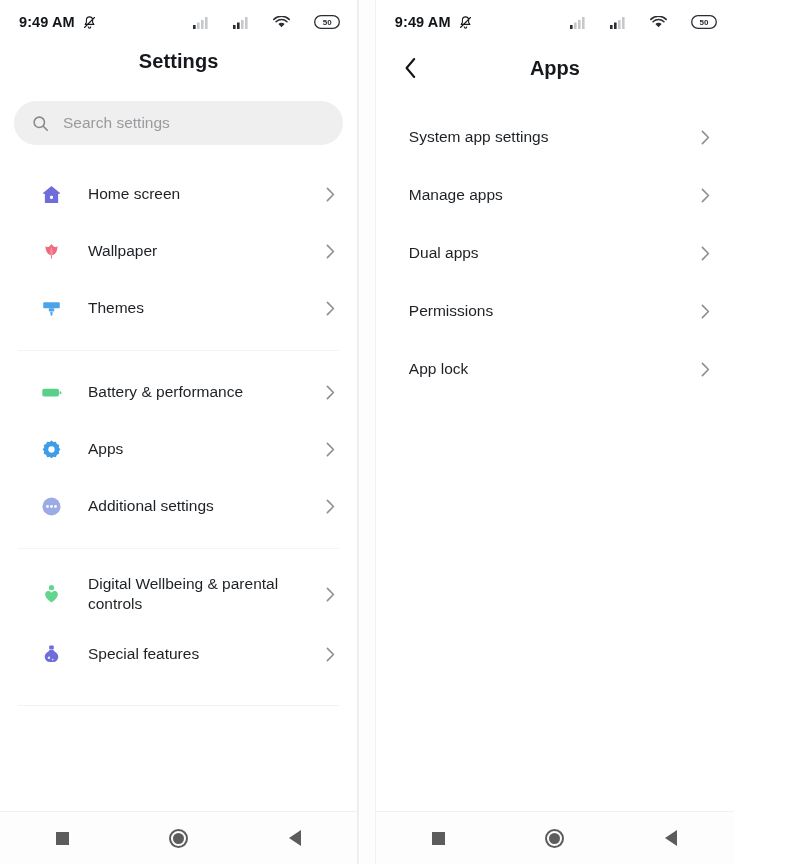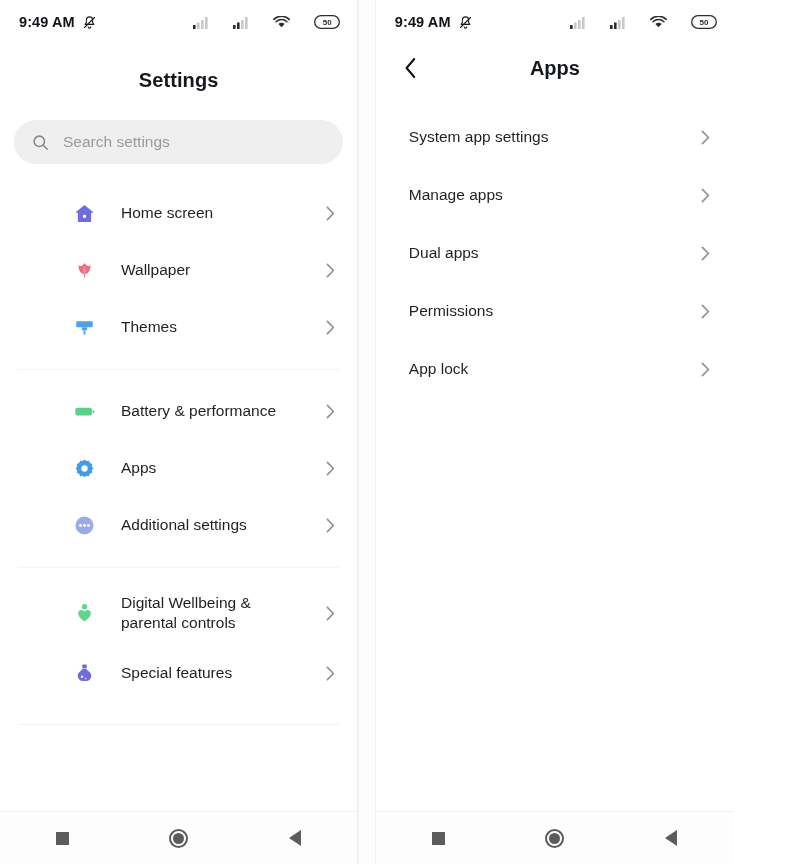--- a/index.html
+++ b/index.html
@@ -52,21 +52,20 @@
   .icon-svg { display: block; }
 
   
   .page-title {
     text-align: center;
     font-size: 20px;
     font-weight: bold;
     color: #15181c;
     padding: 6px 0 16px;
     letter-spacing: .1px;
-    margin-top: 19px;
   }
 
   
   .search-wrap { padding: 12px 14px; }
   .searchbar {
     height: 44px;
     background: #efefef;
     border-radius: 22px;
     display: flex;
     align-items: center;
@@ -85,21 +84,20 @@
     height: 1px;
     margin: 13px 18px 13px 18px;
     background: #f4f4f5;
   }
   .row {
     display: flex;
     align-items: center;
     min-height: 57px;
     padding: 0 22px 0 38px;
     cursor: default;
-    margin-left: 33px;
   }
   .row-icon {
     width: 26px;
     flex: 0 0 26px;
     display: flex;
     align-items: center;
     justify-content: center;
   }
   .row-label {
     flex: 1 1 auto;

